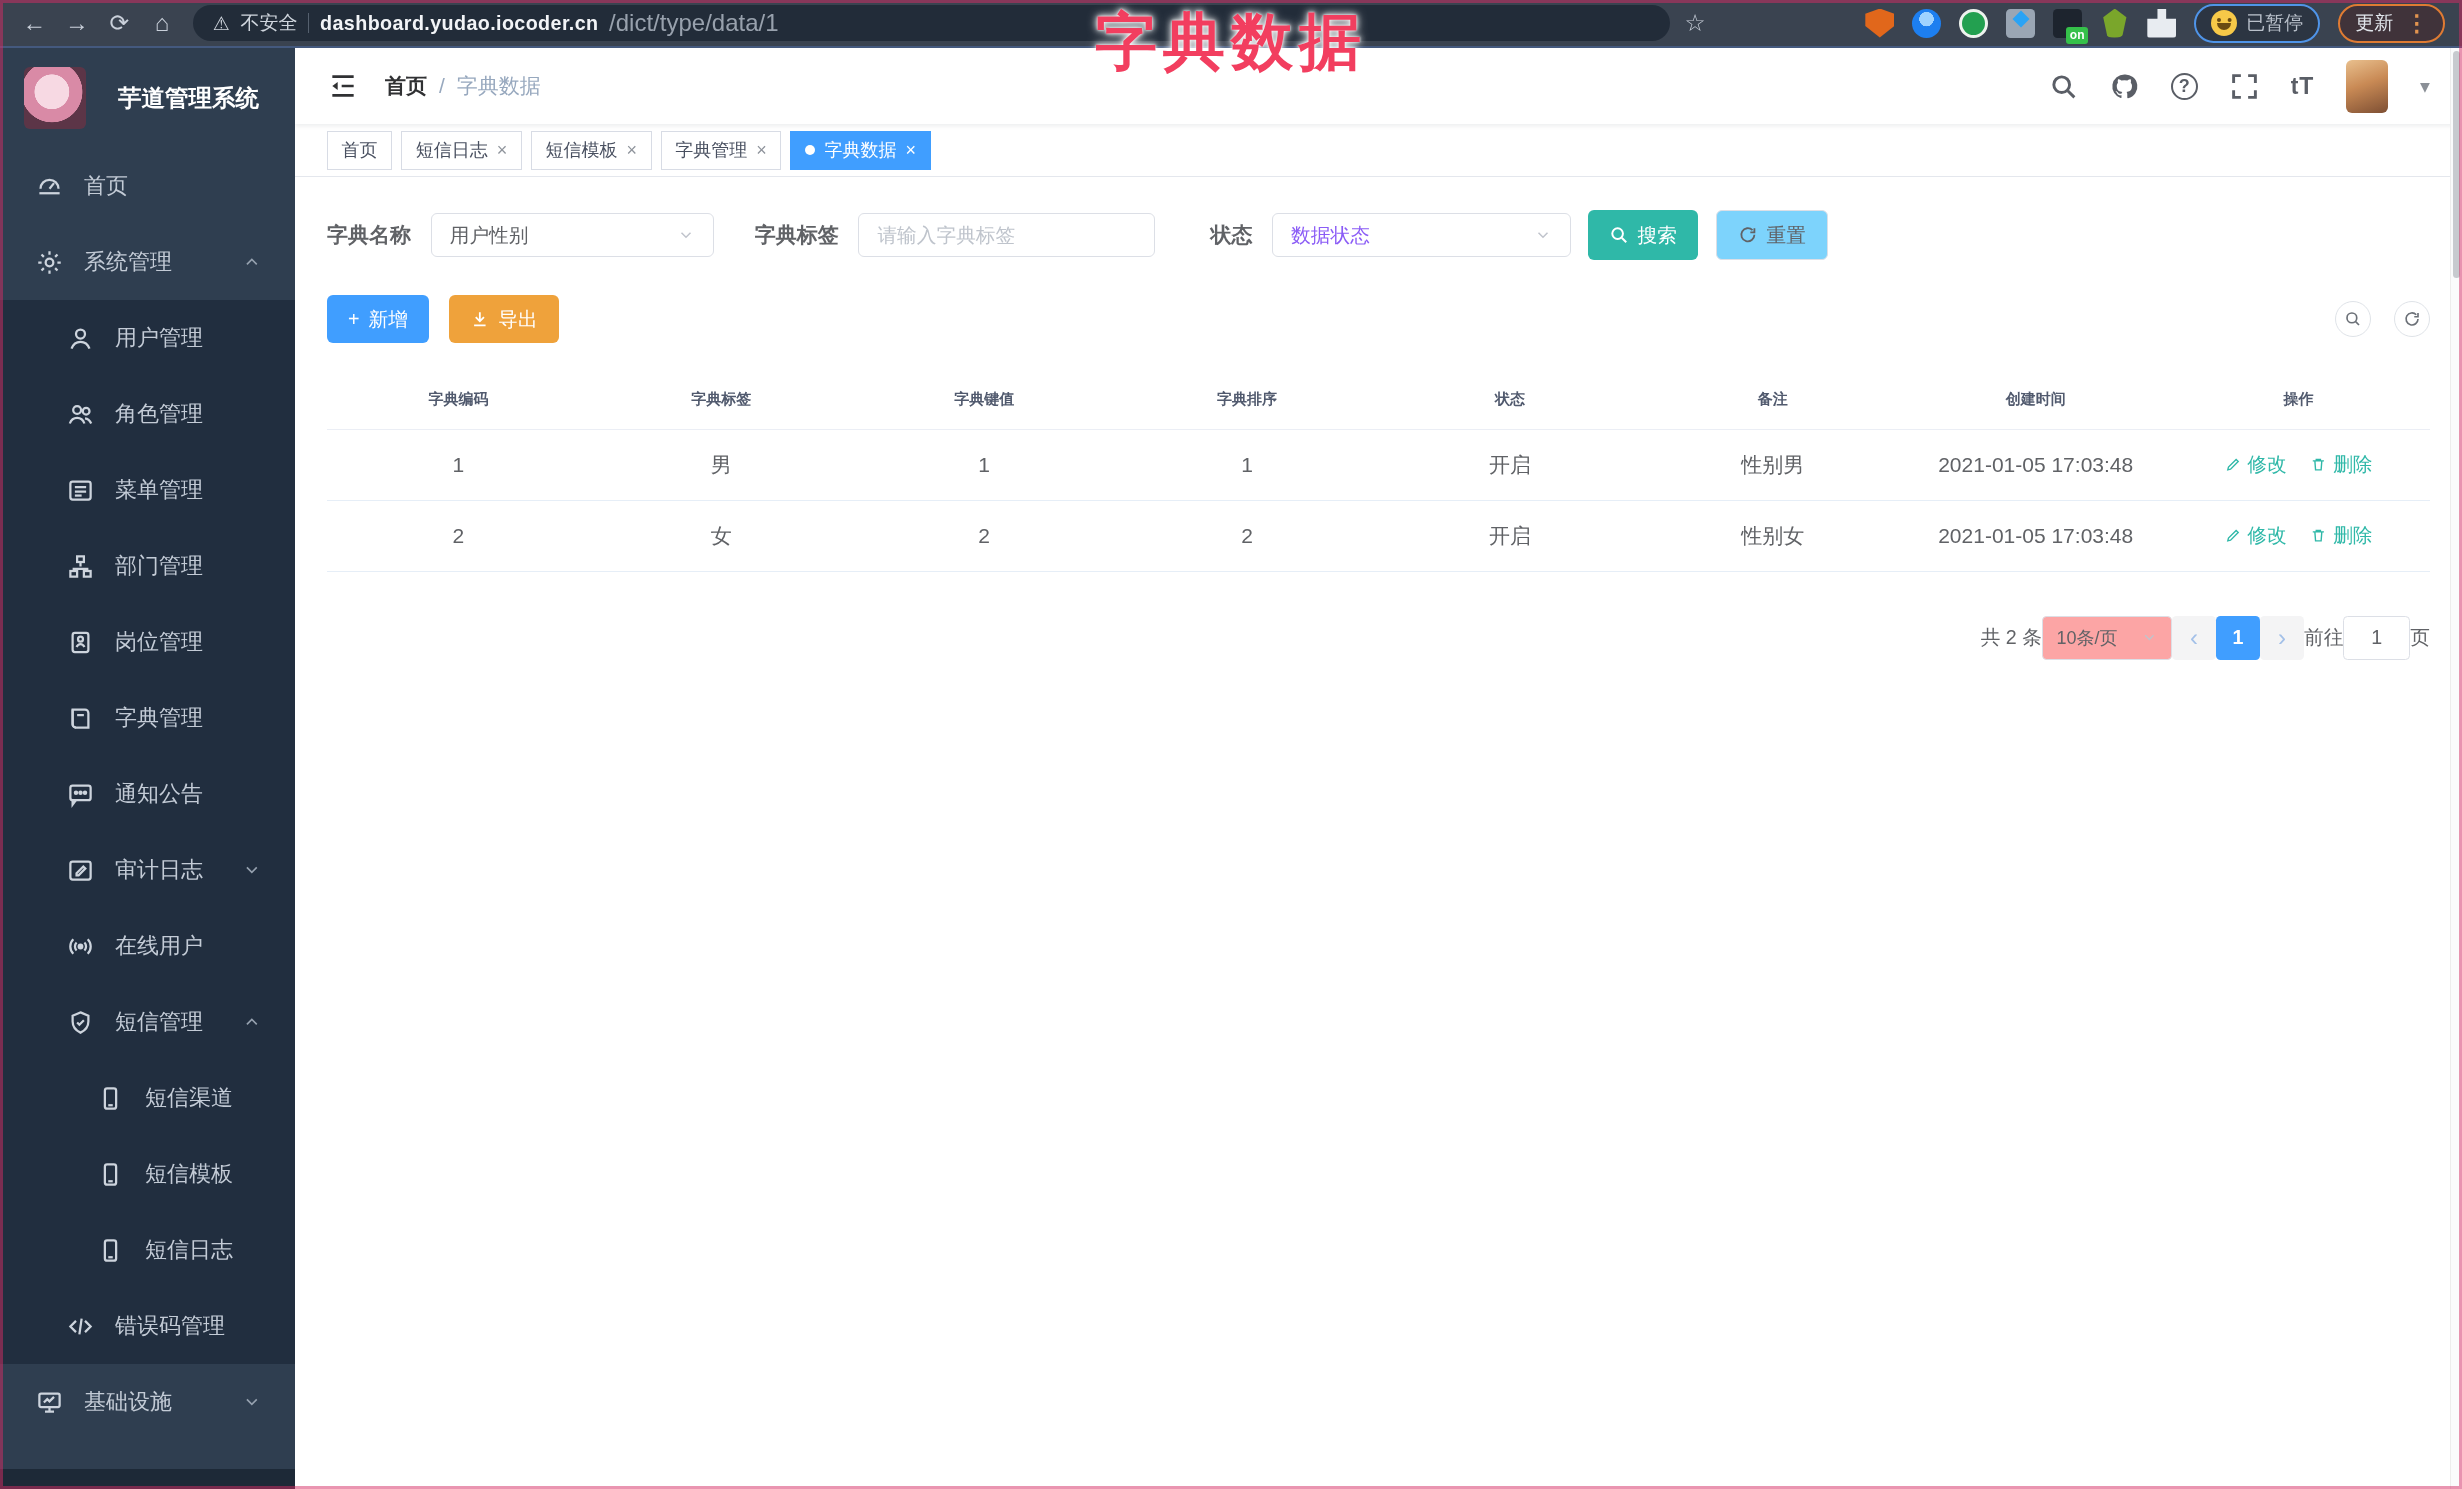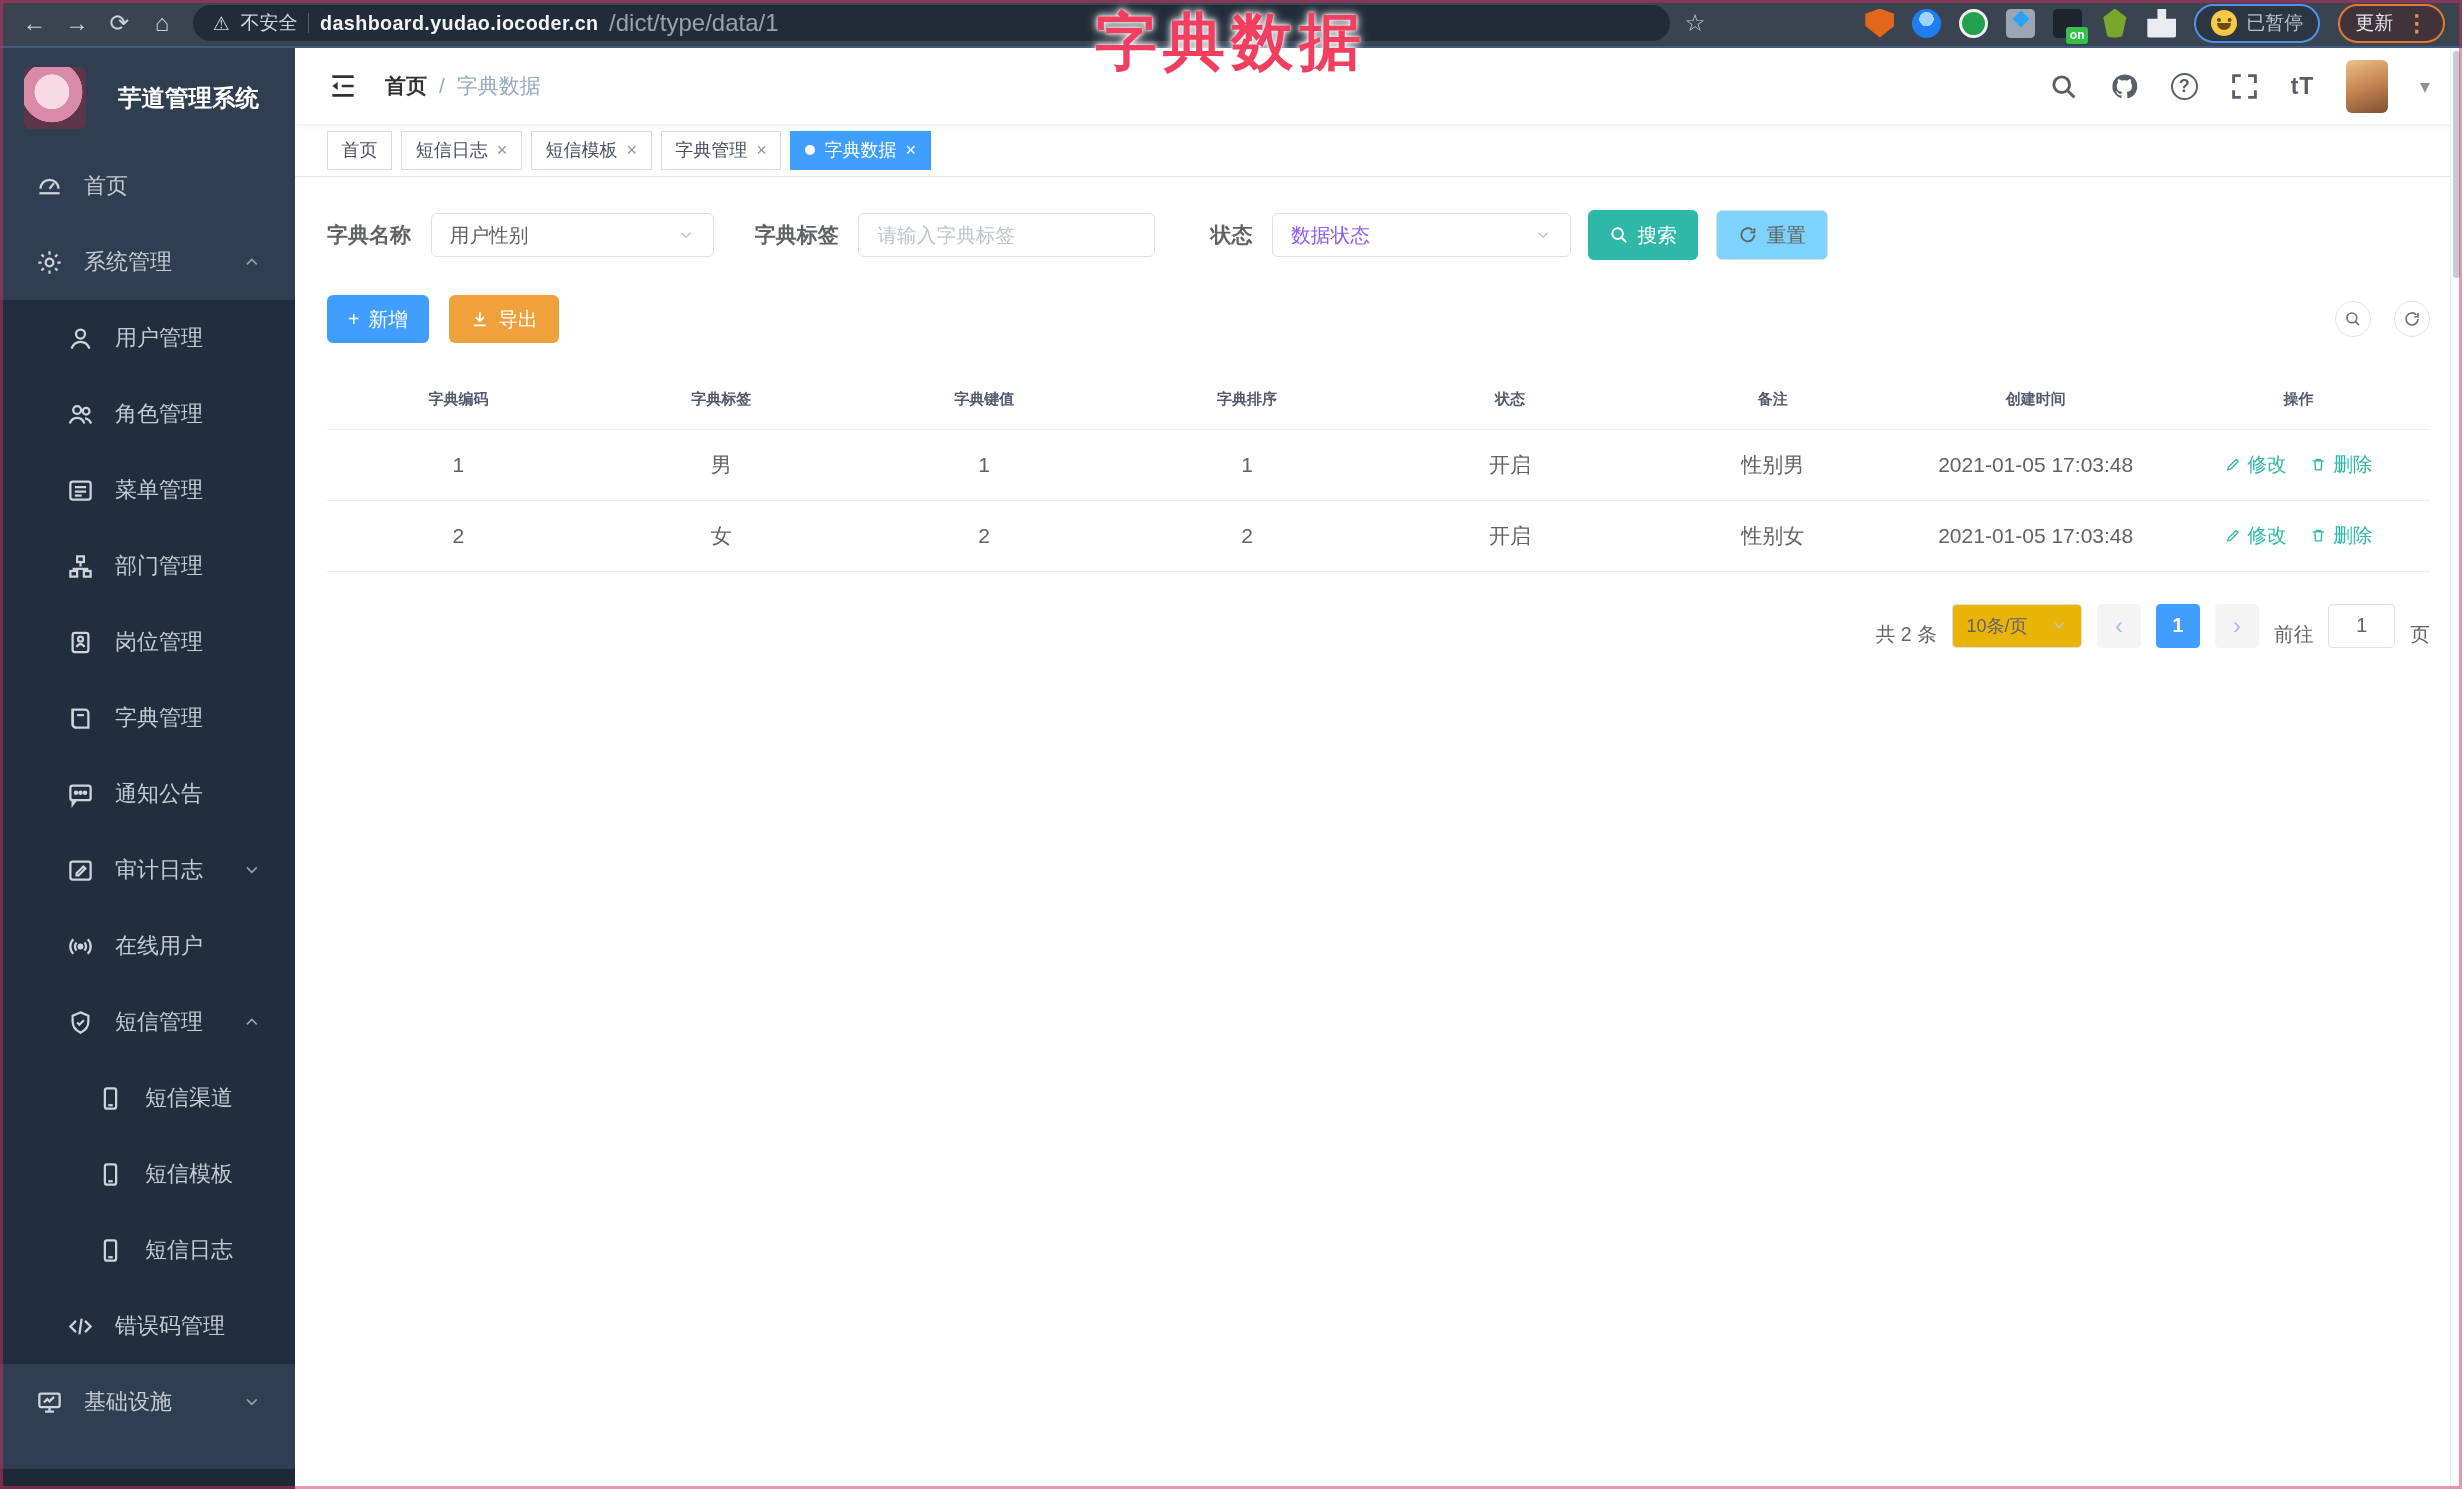--- a/index.html
+++ b/index.html
@@ -126,23 +126,23 @@
   
   table.grid { width:100%; border-collapse:collapse; margin-top:29px; table-layout:fixed; }
   .grid th { padding:18px 0 19.7px 0; font-size:15px; font-weight:bold; color:#515a6e;
              border-bottom:1.5px solid #ebeef5; text-align:center; }
   .grid td { height:71px; font-size:21px; color:#606266; text-align:center;
              border-bottom:1.5px solid #e6eef7; }
   .act { color:#2fb8a8; display:inline-flex; align-items:center; gap:6px; cursor:pointer; font-size:19.7px; }
   .act + .act { margin-left:18px; }
 
   
-  .pager { margin-top:32px; display:flex; align-items:flex-end; justify-content:flex-end; gap:15px;
+  .pager { margin-top:44px; display:flex; align-items:center; justify-content:flex-end; 
            font-size:19.7px; color:#606266; }
-  .psel { width:130px; height:44px; border:1.5px solid #dcdfe6; border-radius:4.5px; background:#eab308;
+  .psel { width:130px; height:44px; border:1.5px solid #dcdfe6; border-radius:4.5px; background:#fca5a5;
           display:flex; align-items:center; justify-content:space-between; padding:0 13.6px;
           font-size:18px; color:#606266; }
   .pbtn { min-width:44px; height:44px; border-radius:4.5px; background:#f4f4f5; color:#a3c0e8;
           display:flex; align-items:center; justify-content:center; font-size:24px; cursor:pointer; }
   .pbtn.cur { background:#409eff; color:#fff; font-size:19.7px; font-weight:bold; }
   .goto-input { width:67px; height:44px; border:1.5px solid #dcdfe6; border-radius:4.5px;
                 text-align:center; font-size:19.7px; color:#606266; }
 
   
   .scrollbar { position:absolute; top:48px; right:0; bottom:0; width:12px; background:#fafbfc;

